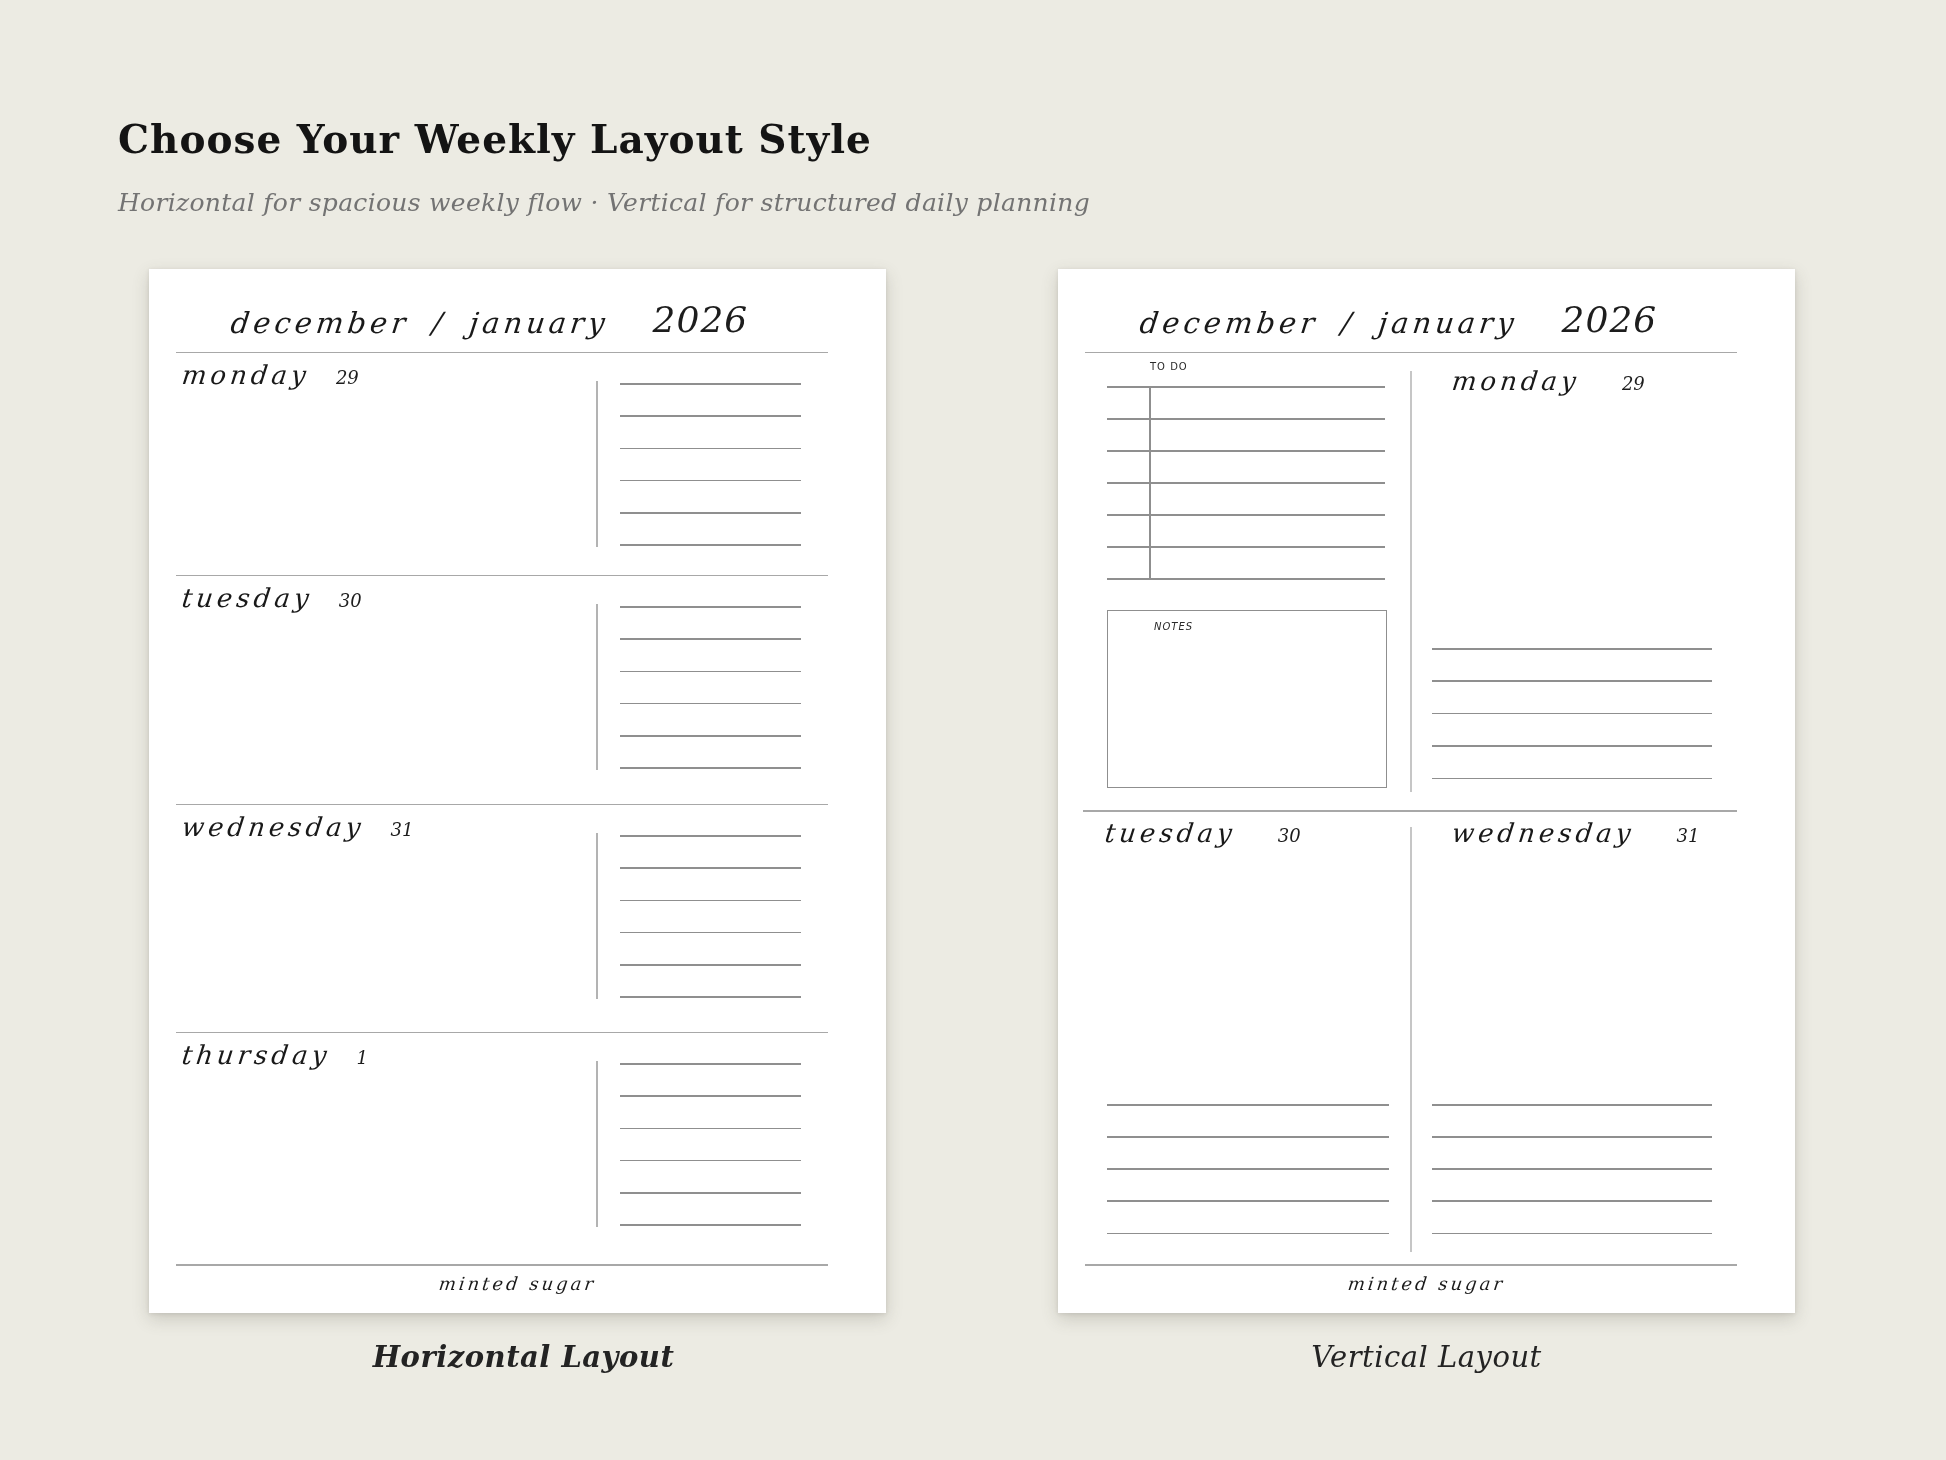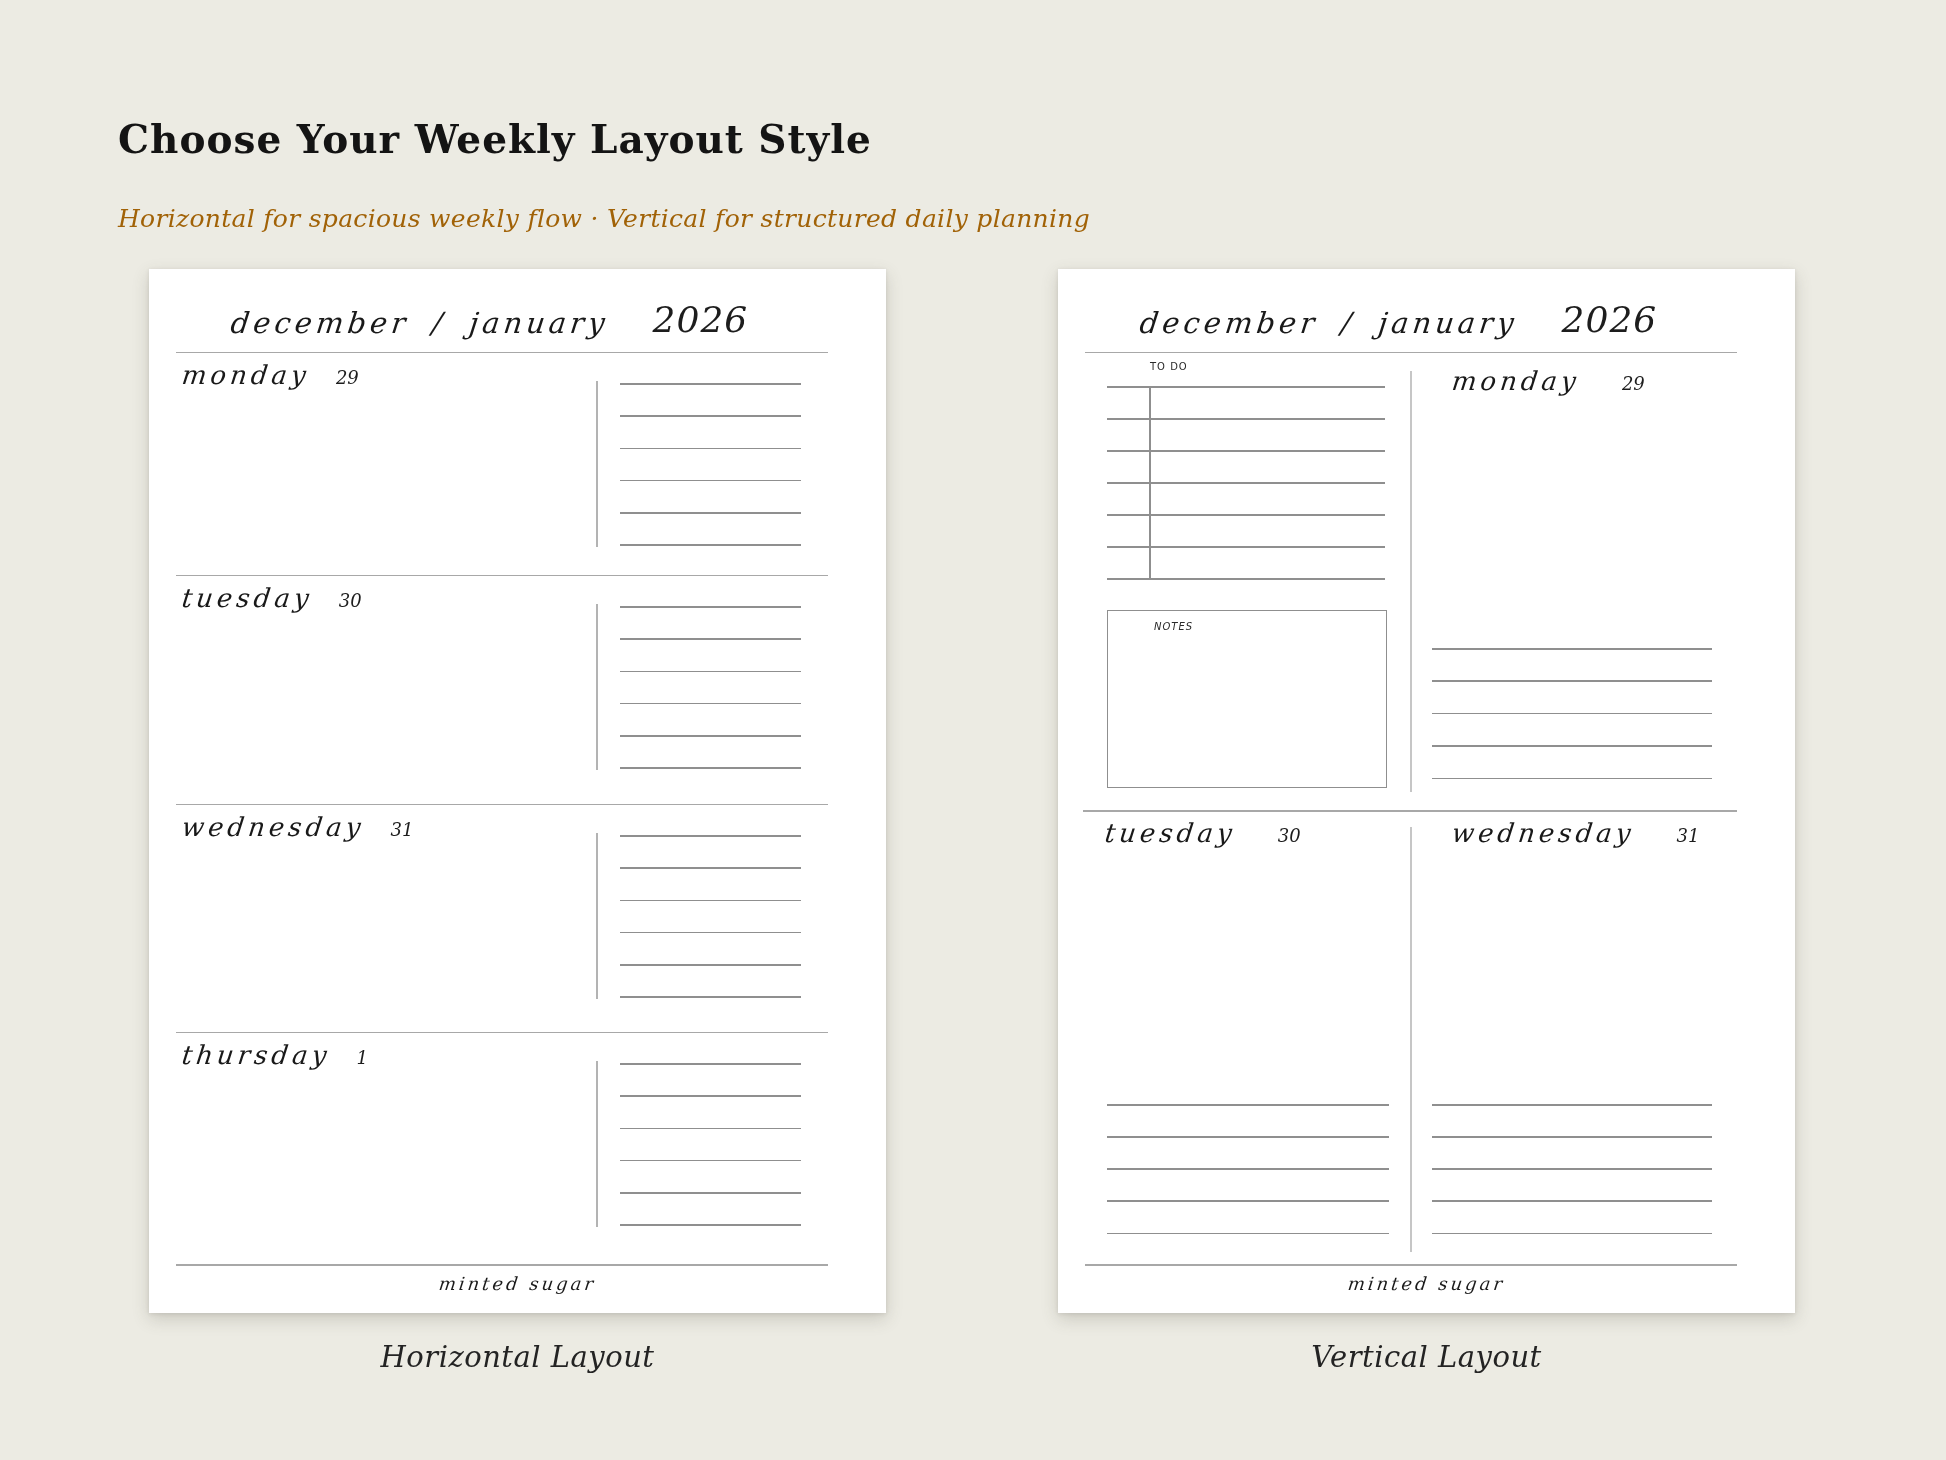--- a/index.html
+++ b/index.html
@@ -7,22 +7,22 @@
     --rule:#8f8f8f; --separator:#a8a8a8; --vline:#b3b3b3; --divider:#c6c6c6;
   }
   *{margin:0;padding:0;box-sizing:border-box;}
   html,body{width:1946px;height:1460px;}
   body{background:var(--background);font-family:"DejaVu Serif",serif;color:var(--ink);}
   .canvas{position:relative;width:1946px;height:1460px;overflow:hidden;background:var(--background);}
 
   
   .main-title{position:absolute;left:118px;top:116px;font-size:39px;font-weight:700;
     letter-spacing:1px;color:#141414;font-family:"DejaVu Serif",serif;}
-  .main-subtitle{position:absolute;left:118px;top:204px;font-size:25px;font-style:italic;
-    color:#a16207;letter-spacing:0.3px;}
+  .main-subtitle{position:absolute;left:118px;top:188px;font-size:25px;font-style:italic;
+    color:#737373;letter-spacing:0.3px;}
 
   
   .sheet{position:absolute;top:269px;width:737px;height:1044px;background:var(--sheet);
     box-shadow:0 6px 16px rgba(70,68,55,0.20),0 1px 4px rgba(70,68,55,0.12);}
   .sheet-left{left:149px;}
   .sheet-right{left:1058px;}
 
   .sheet-header{position:absolute;left:27px;top:0;width:652px;height:84px;
     border-bottom:1.5px solid var(--separator);display:flex;align-items:flex-end;
     padding:0 0 12px 55px;gap:44px;}
@@ -71,21 +71,21 @@
   .v-wednesday{left:394px;top:549px;}
   .v-day .day-row{gap:42px;}
   .v-lines-monday{left:374px;top:379px;width:280px;height:131px;}
   .v-lines-tuesday{left:49px;top:835px;width:282px;height:130px;}
   .v-lines-wednesday{left:374px;top:835px;width:280px;height:130px;}
   .mid-sep{position:absolute;left:25px;top:541px;width:654px;height:1.5px;background:var(--separator);}
 
   
   .caption{position:absolute;top:1340px;width:737px;text-align:center;font-style:italic;
     font-size:29px;color:#232323;letter-spacing:0.5px;}
-  .caption-left{left:149px;}
+  .caption-left{left:155px;font-weight:bold;}
   .caption-right{left:1058px;}
 </style>
 </head>
 <body>
 
 <div class="canvas">
 
   <h1 class="main-title">Choose Your Weekly Layout Style</h1>
   <p class="main-subtitle">Horizontal for spacious weekly flow · Vertical for structured daily planning</p>
 

